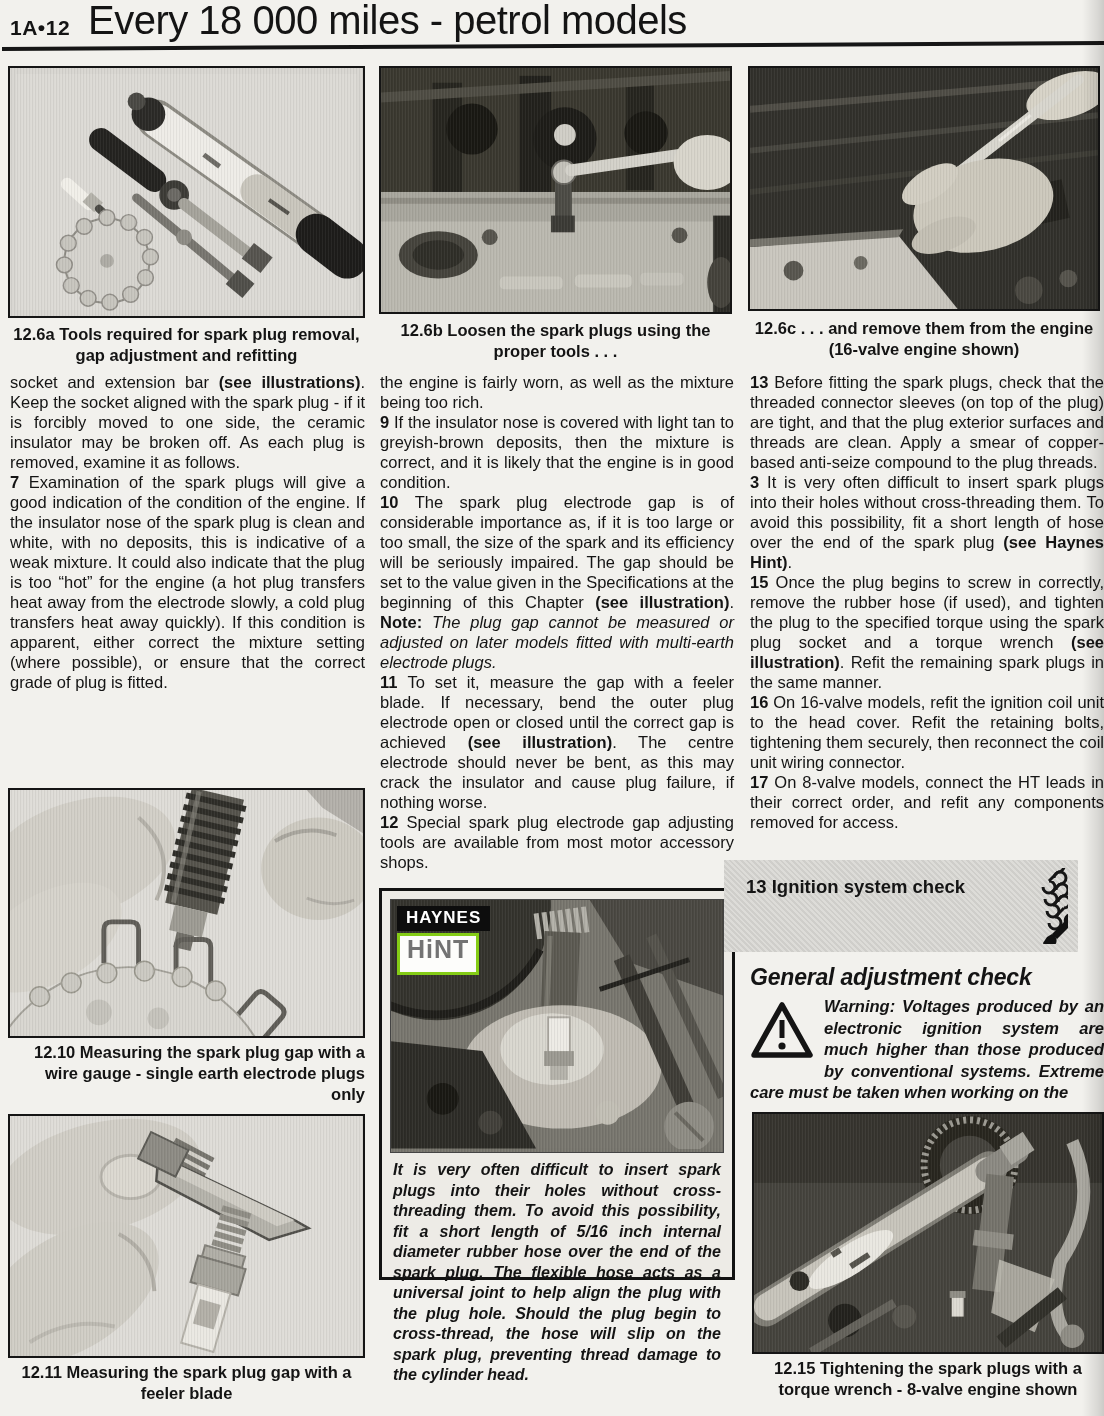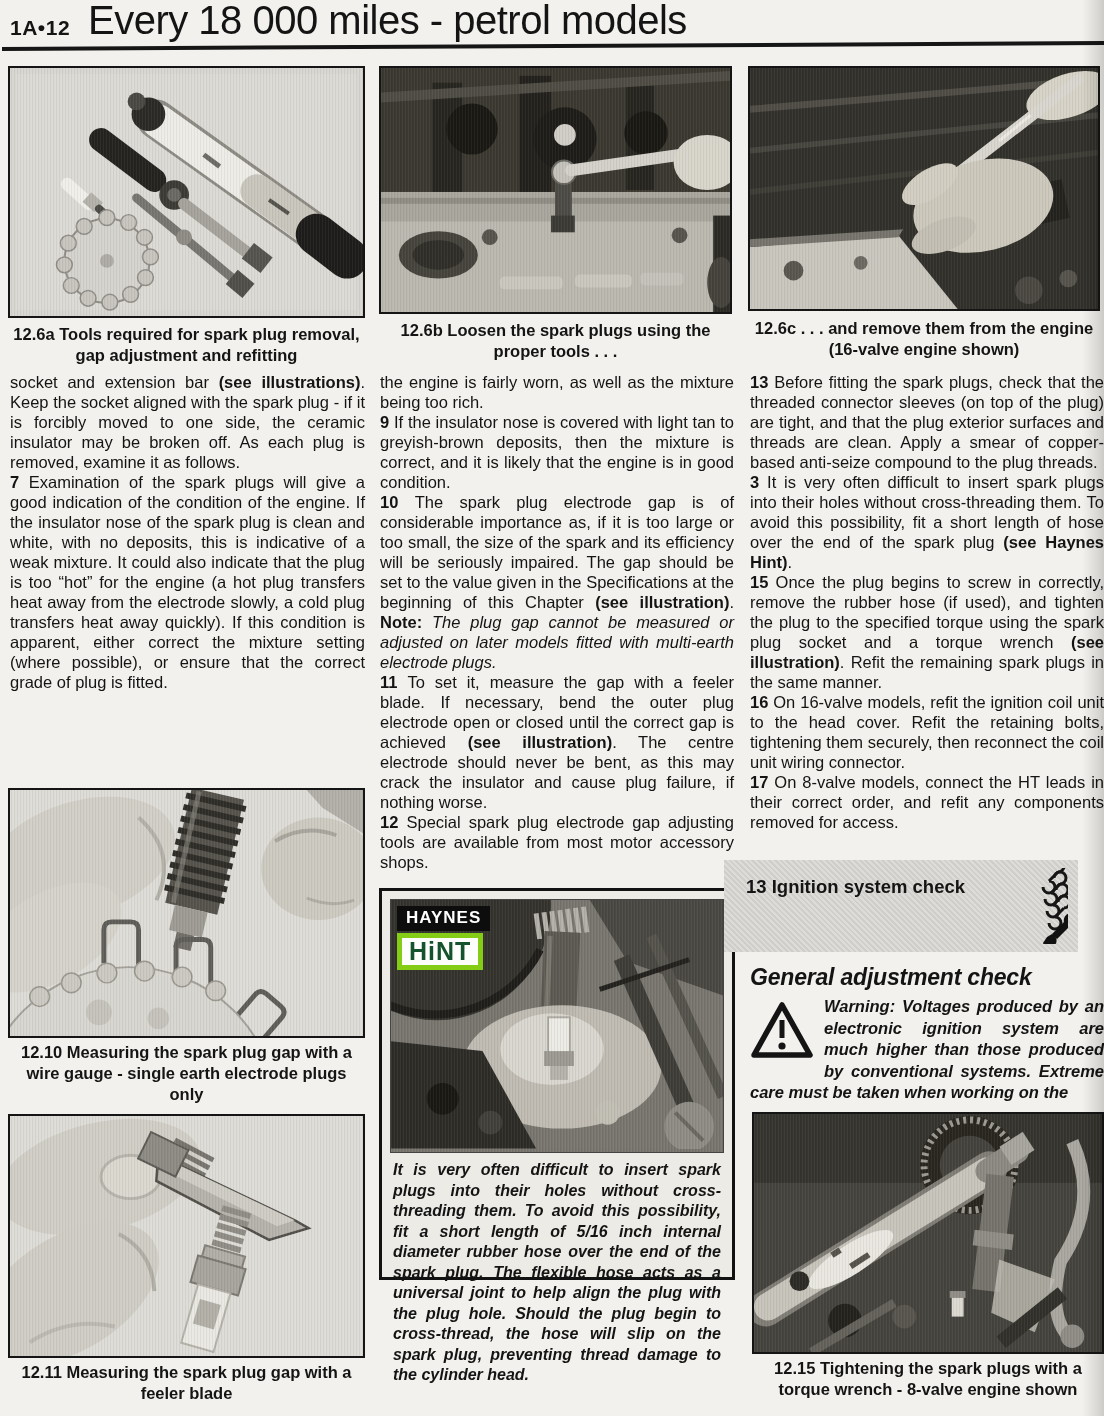--- a/index.html
+++ b/index.html
@@ -36,21 +36,21 @@
   .col p.para b.pnum{font-weight:700;}
   
   .hintbox{border:3px solid #121212;background:#edebe6;box-sizing:border-box;padding:8px;}
   .hintbox .hphoto{position:relative;border:1px solid #444;height:252px;overflow:hidden;background:#77756d;}
   .hintbox .hphoto::after{
     content:"";position:absolute;inset:0;
     background:repeating-linear-gradient(90deg,rgba(255,255,255,.05) 0 1px,rgba(0,0,0,.06) 1px 2px,rgba(0,0,0,0) 2px 3px);
   }
   .badge{position:absolute;left:6px;top:6px;z-index:3;}
   .badge .b1{display:inline-block;background:#0d0d0d;color:#fff;font-weight:700;font-size:17px;letter-spacing:1px;padding:2px 9px 3px;}
-  .badge .b2{display:block;width:max-content;background:#fdfdfb;color:#14532d;border:5px solid #84cc16;font-weight:800;font-size:25px;line-height:26px;letter-spacing:1px;padding:0 7px 1px;margin-top:2px;}
+  .badge .b2{display:block;width:max-content;background:#fdfdfb;color:#737373;border:3px solid #84cc16;font-weight:800;font-size:25px;line-height:26px;letter-spacing:1px;padding:0 7px 10px;margin-top:2px;}
   .hinttext{margin-top:7px;font-weight:700;font-style:italic;font-size:16px;line-height:20.5px;text-align:justify;padding:0 3px;}
   
   .igbox{
     background-color:#dbdad6;
     background-image:repeating-linear-gradient(45deg,rgba(0,0,0,.055) 0 2px,rgba(255,255,255,.05) 2px 4px);
     box-sizing:border-box;padding:16px 14px 0 22px;
   }
   .igbox .igtitle{font-weight:700;font-size:18.5px;}
   .igbox .spanners{position:absolute;right:10px;top:8px;}
   
@@ -233,21 +233,21 @@
           <circle cx="62" cy="196" r="10"></circle>
           <circle cx="98" cy="186" r="10"></circle>
         <circle cx="136" cy="184" r="10"></circle>
           <circle cx="174" cy="190" r="10"></circle>
           <circle cx="208" cy="204" r="10"></circle>
       </g>
       <circle cx="90" cy="226" r="13" fill="#c5c3bc"></circle>
       <circle cx="150" cy="232" r="11" fill="#c5c3bc"></circle>
     </svg>
   </div>
-  <div class="abs cap" style="left:8px;top:1042px;width:357px;">12.10  Measuring the spark plug gap with a wire gauge - single earth electrode plugs only</div>
+  <div class="abs cap" style="left:8px;top:1042px;width:357px;text-align:right;">12.10  Measuring the spark plug gap with a wire gauge - single earth electrode plugs only</div>
 
   <div class="abs photo" style="left:8px;top:1114px;width:357px;height:244px;">
     <svg viewBox="0 0 357 244" preserveAspectRatio="none">
       <rect width="357" height="244" fill="#dedcd7"></rect>
       <ellipse cx="90" cy="62" rx="105" ry="55" fill="#d1cec6" transform="rotate(-14 90 62)"></ellipse>
       <ellipse cx="122" cy="62" rx="30" ry="22" fill="#dbd8d0" stroke="#b7b4ac" stroke-width="3"></ellipse>
       <ellipse cx="60" cy="180" rx="100" ry="58" fill="#d0cdc5" transform="rotate(-32 60 180)"></ellipse>
       <path d="M110,120 q34,18 36,58" stroke="#b2afa7" stroke-width="4" fill="none"></path>
       <path d="M20,230 q40,-26 86,-16" stroke="#bcb9b1" stroke-width="4" fill="none"></path>
 

